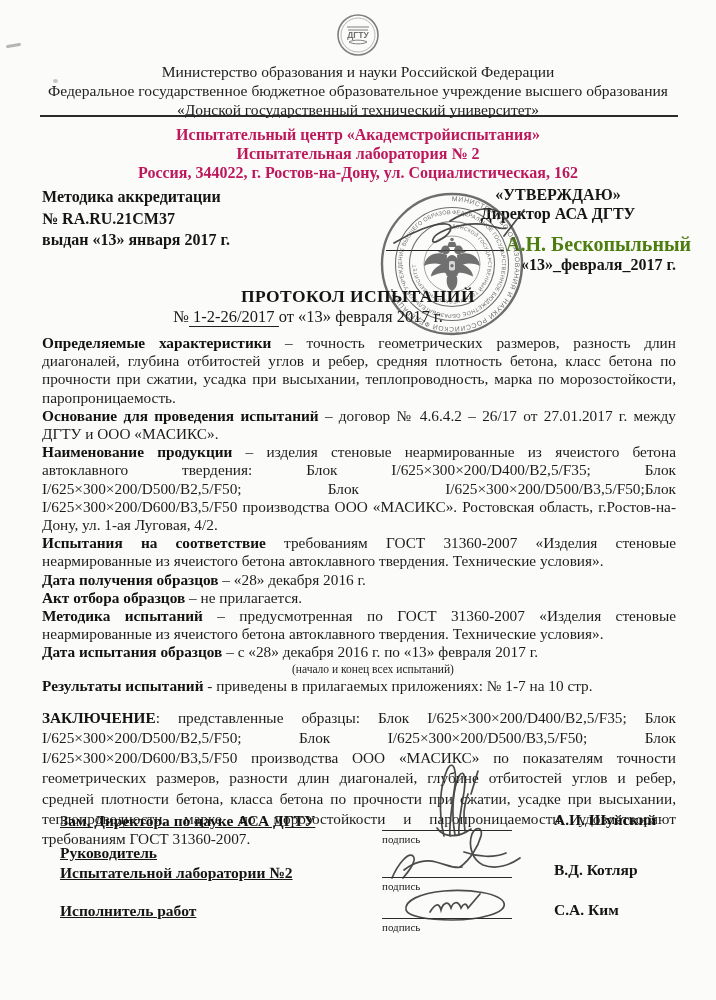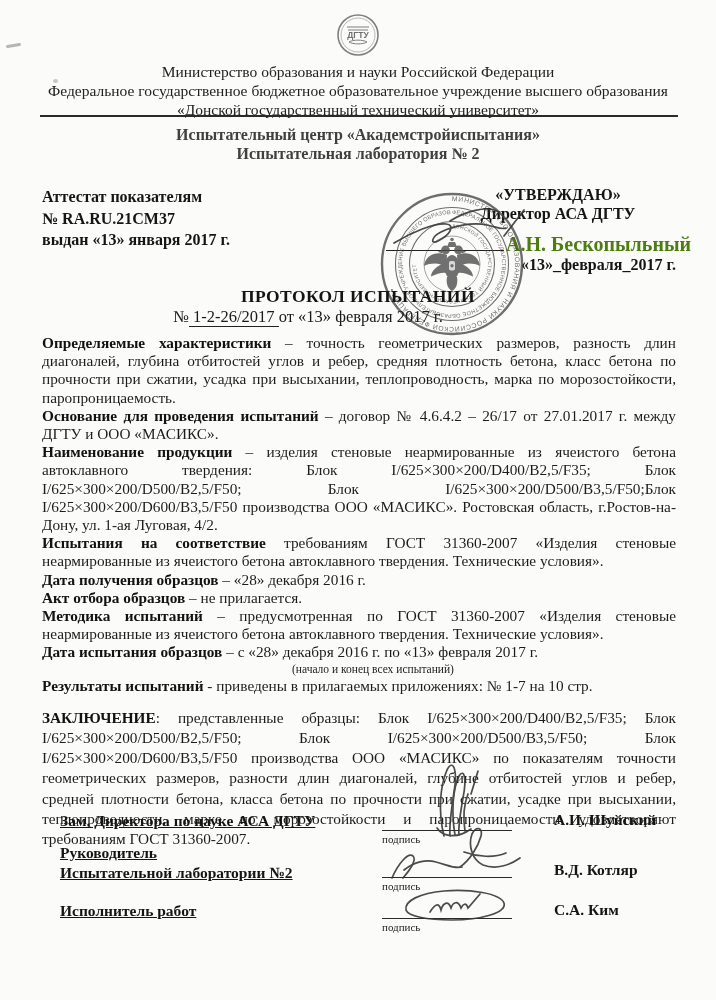--- a/index.html
+++ b/index.html
@@ -6,21 +6,21 @@
   .page{
     position:relative;width:716px;height:1000px;margin:0 auto;
     background:#fbfbf9;color:#1e1e1e;overflow:hidden;
     font-family:"Liberation Serif","DejaVu Serif",serif;
   }
   
   .header{position:absolute;top:12px;left:0;width:716px;text-align:center;}
   .logo{display:block;margin:0 auto 4px auto;}
   .h-reg{font-size:15.5px;line-height:19px;color:#222;}
   .h-rule{position:absolute;top:115px;left:40px;width:638px;border-top:2px solid #2a2a2a;height:0;}
-  .h-bold{font-size:16px;line-height:19px;font-weight:bold;color:#404040;}
+  .h-bold{font-size:16px;line-height:19px;font-weight:bold;color:#be185d;}
   .h-bold-wrap{margin-top:6px;}
   
   .accred{position:absolute;top:186px;left:42px;font-weight:bold;font-size:16px;line-height:21.5px;color:#151515;}
   .approve-h{position:absolute;top:186px;left:472px;width:172px;text-align:center;font-weight:bold;font-size:16px;color:#151515;}
   .approve-r{position:absolute;top:205px;left:472px;width:172px;text-align:center;font-weight:bold;font-size:16px;color:#151515;}
   .approve-name{position:absolute;top:233px;left:506px;font-weight:bold;font-size:20px;color:#4d7c0f;}
   .approve-line{position:absolute;top:250px;left:386px;width:118px;border-bottom:1.6px solid #222;height:0;}
   .approve-date{position:absolute;top:256px;left:491px;font-weight:bold;font-size:16px;color:#151515;padding-left:30px;}
   
   .title{position:absolute;top:286px;left:0;width:716px;text-align:center;font-weight:bold;font-size:17.5px;letter-spacing:.4px;color:#141414;}
@@ -63,26 +63,27 @@
       <path d="M12,15 h22 M13,18 h20" stroke="#7f7f7f" stroke-width="1.2" fill="none"></path>
       <text x="23" y="26" text-anchor="middle" font-size="8.5" font-weight="bold" fill="#6f6f6f" font-family="Liberation Sans, sans-serif">ДГТУ</text>
       <path d="M14,30 C18,27.5 28,27.5 32,30 M14,30 C18,32.5 28,32.5 32,30" stroke="#7f7f7f" stroke-width="1" fill="none"></path>
     </svg>
     <div class="h-reg">Министерство образования и науки Российской Федерации</div>
     <div class="h-reg">Федеральное государственное бюджетное образовательное учреждение высшего образования</div>
     <div class="h-reg">«Донской государственный технический университет»</div>
     <div class="h-bold-wrap">
       <div class="h-bold">Испытательный центр «Академстройиспытания»</div>
       <div class="h-bold">Испытательная лаборатория № 2</div>
+      <div class="h-bold">Россия, 344022, г. Ростов-на-Дону, ул. Социалистическая, 162</div>
     </div>
   </div>
   <div class="h-rule"></div>
 
   <div class="accred">
-    <div>Аттестат показателям</div>
+    <div>Методика аккредитации</div>
     <div>№ RA.RU.21CM37</div>
     <div>выдан «13» января 2017 г.</div>
   </div>
 
   <div class="approve-h">«УТВЕРЖДАЮ»</div>
   <div class="approve-r">Директор АСА ДГТУ</div>
   <div class="approve-line"></div>
   <div class="approve-name">А.Н. Бескопыльный</div>
   <div class="approve-date">«13»_февраля_2017 г.</div>
 

